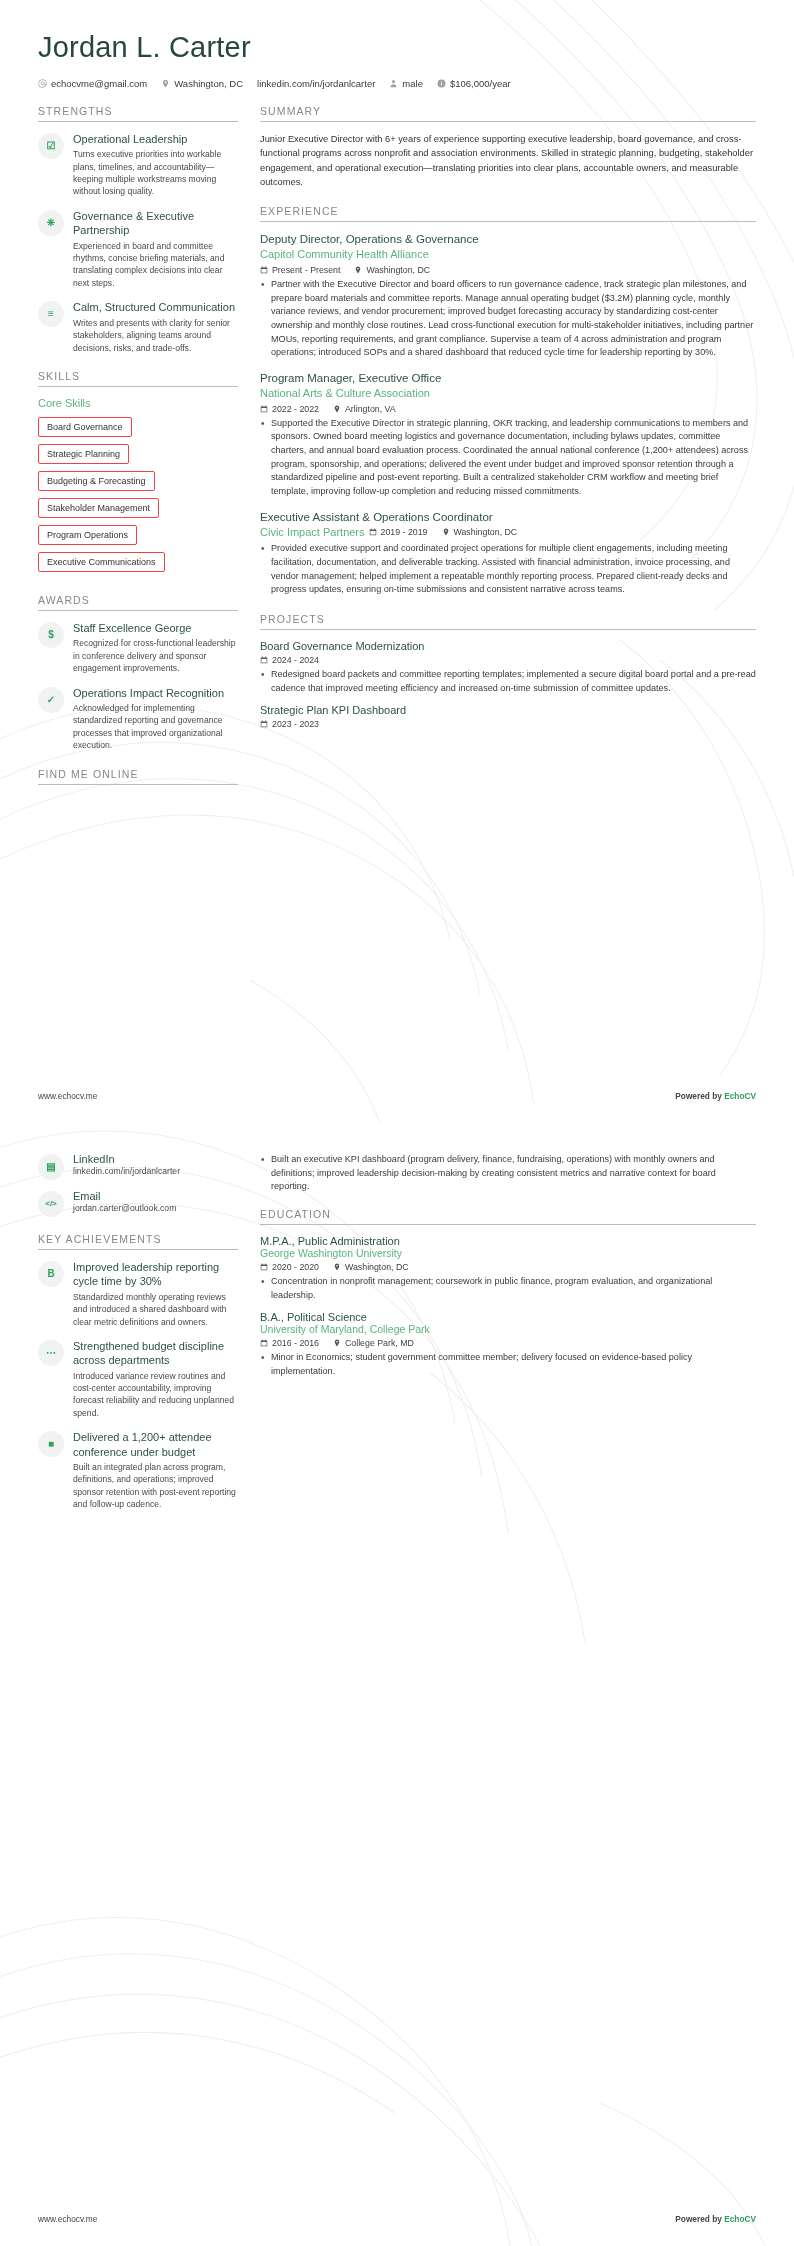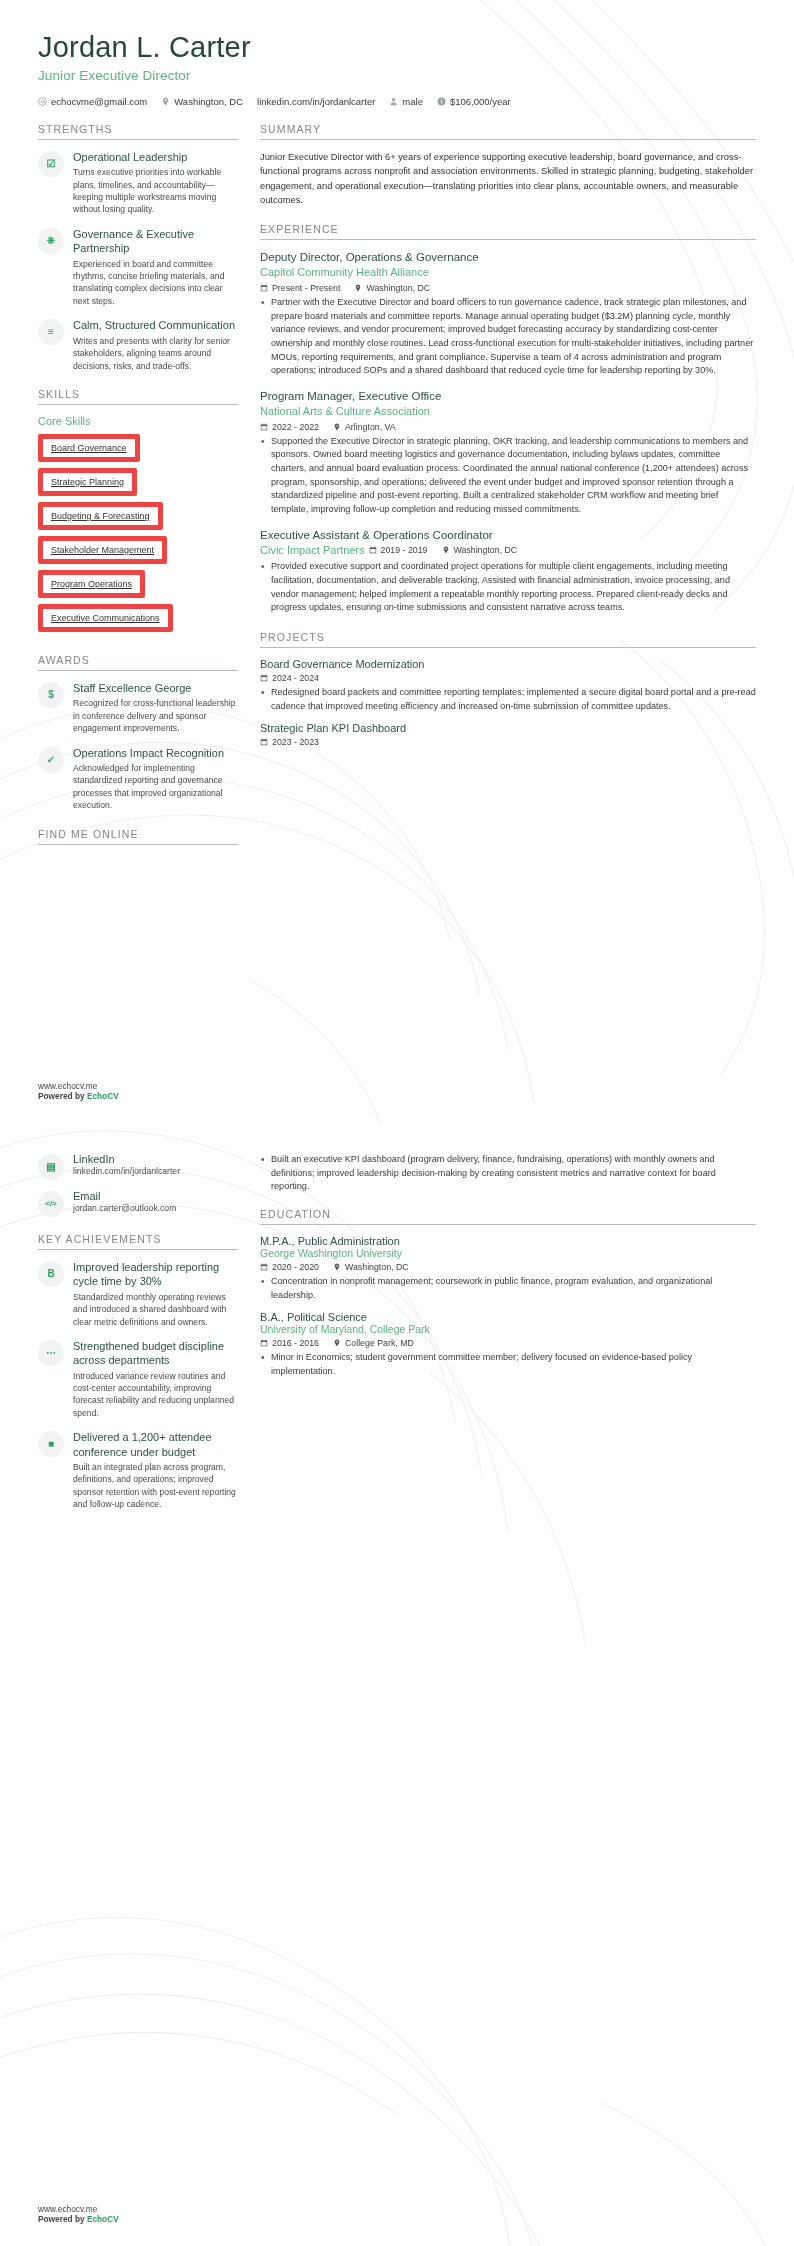--- a/index.html
+++ b/index.html
@@ -88,27 +88,26 @@
     color: #2e5249;
     line-height: 1.3;
     margin-bottom: 2px;
   }
   .ib-desc { font-size: 8.6px; color: #4a4a4a; line-height: 1.45; }
 
   
   .skills-group-title { font-size: 11px; color: #5bb37e; margin-bottom: 7px; }
   .chip {
     display: inline-block;
-    border: 5px solid #ef4444;
+    border: 1px solid #ef4444;
     border-radius: 2px;
     padding: 4px 8px;
     font-size: 9px;
     color: #333;
     margin-bottom: 6px;
-    text-decoration: underline;
   }
 
   
   .link-item { display: flex; gap: 9px; margin-bottom: 10px; align-items: flex-start; }
   .link-title { font-size: 11px; color: #2e5249; }
   .link-url { font-size: 8.6px; color: #4a4a4a; margin-top: 1px; }
 
   
   .summary-text { font-size: 9.3px; line-height: 1.55; color: #333; }
 
@@ -141,21 +140,20 @@
 
   
   .pg-footer {
     position: absolute;
     left: 0; right: 0; bottom: 22px;
     display: flex; justify-content: space-between;
     padding: 0 38px;
     font-size: 8.3px;
     color: #444;
     z-index: 3;
-    flex-direction: column;
   }
   .pg-footer .brand { font-weight: bold; }
   .pg-footer .brand em { font-style: normal; color: #2aa05a; }
 </style>
 </head>
 <body>
 
 <div class="page page-1">
 
   <svg class="bg-swirl" viewBox="0 0 794 1123" preserveAspectRatio="none">
@@ -171,21 +169,20 @@
       <path d="M620,640 C700,700 745,790 760,880 C772,955 760,1020 720,1075"></path>
       <path d="M660,660 C745,725 790,820 800,915"></path>
       <path d="M250,980 C320,1020 360,1070 380,1123"></path>
     </g>
   </svg>
 
   <div class="content">
 
     <div>
       <h1 class="name">Jordan L. Carter</h1>
-      <div class="headline">Junior Executive Director</div>
 
       <div class="contact-row">
         <span class="contact-item">
           <svg width="9" height="9" viewBox="0 0 16 16">
               <circle cx="8" cy="8" r="7" fill="none" stroke="#9aa3a1" stroke-width="1.3"></circle>
               <circle cx="8" cy="8" r="2.6" fill="none" stroke="#9aa3a1" stroke-width="1.3"></circle>
               <path d="M11 8v2.2a1.8 1.8 0 0 0 3-1" fill="none" stroke="#9aa3a1" stroke-width="1.3"></path>
             </svg>
           <span>echocvme@gmail.com</span>
         </span>

